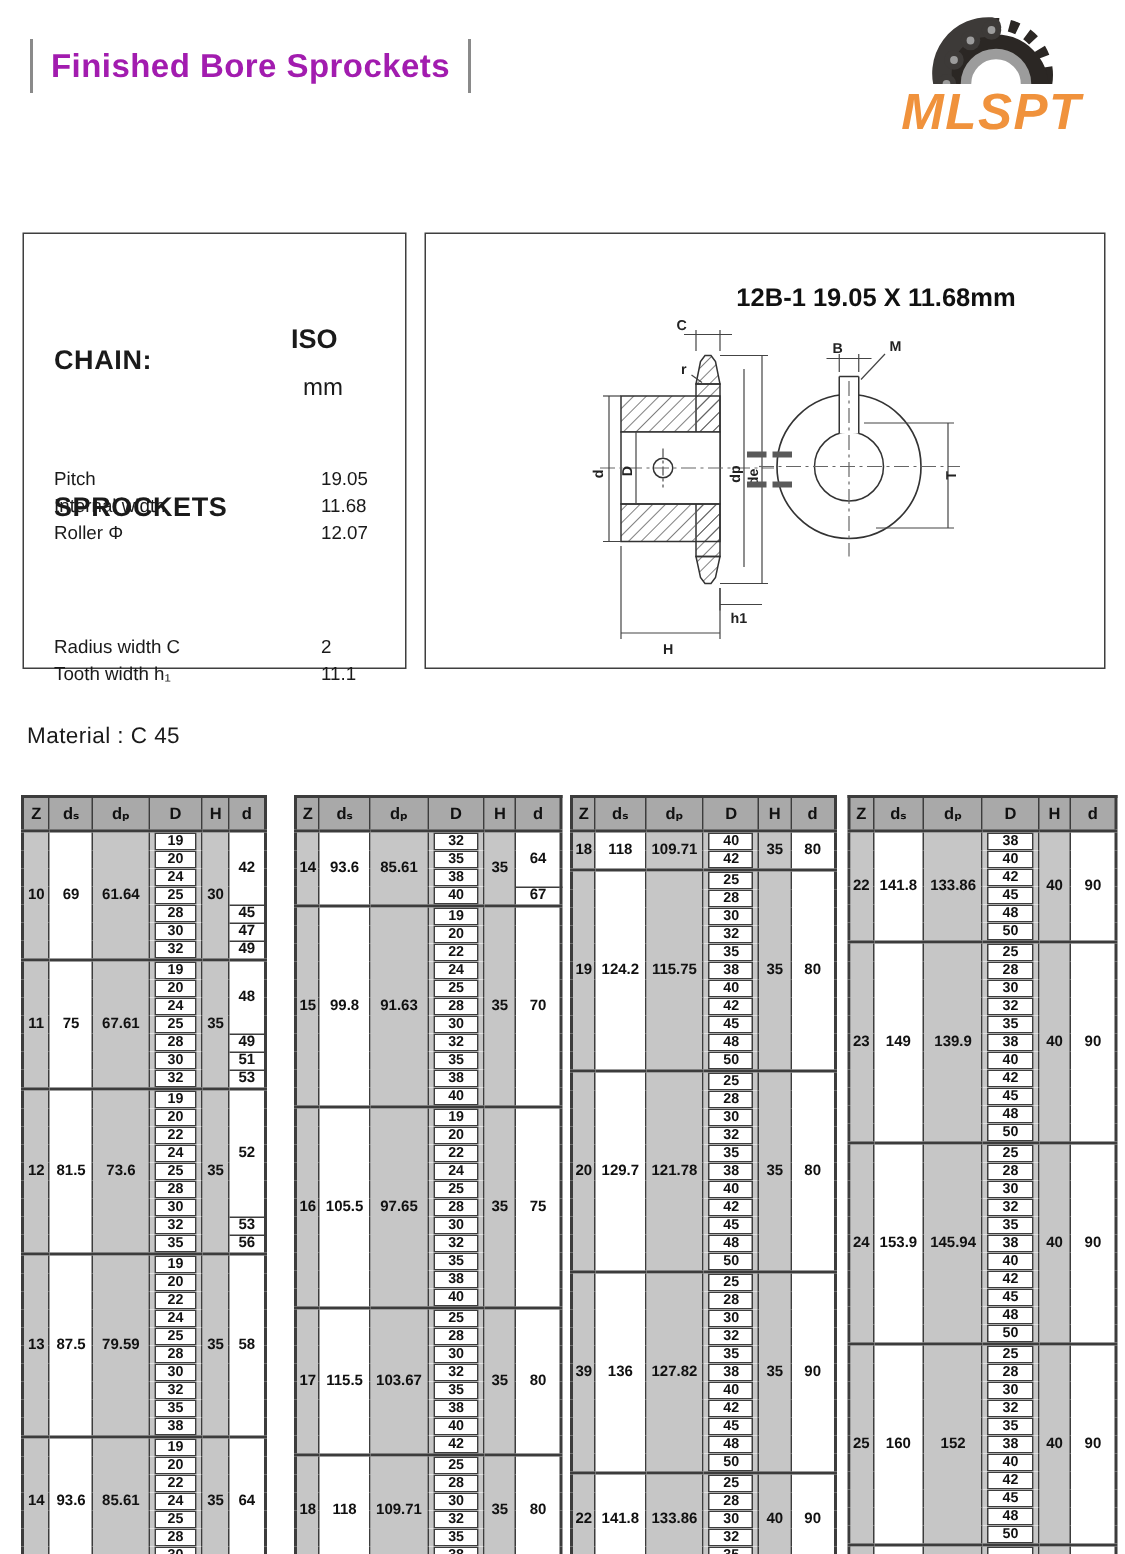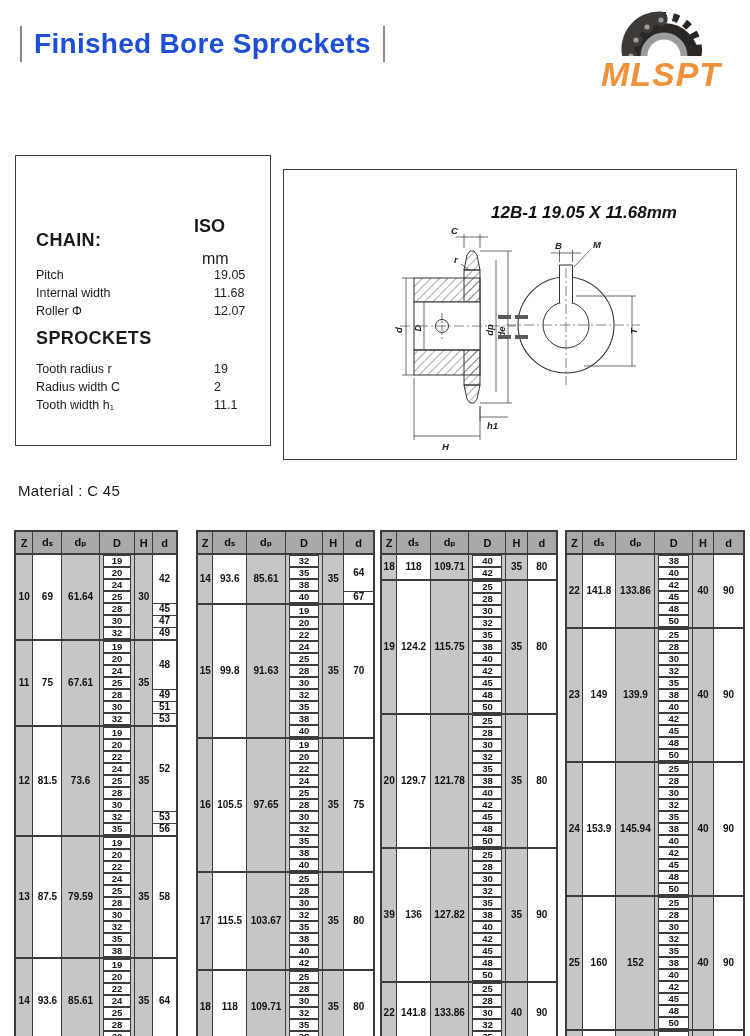--- a/index.html
+++ b/index.html
@@ -4,31 +4,31 @@
 <style>
   html,body{margin:0;padding:0;}
   body{
     width:750px;height:1036px;position:relative;background:#fff;
     font-family:"Liberation Sans","DejaVu Sans",sans-serif;color:#1a1a1a;
     overflow:hidden;
   }
   
   .title-block{position:absolute;left:20px;top:26px;display:flex;align-items:center;gap:12px;}
   .title-bar{width:2px;height:36px;background:#8a8a8a;}
-  .page-title{font-size:28px;font-weight:bold;letter-spacing:.3px;color:#1d4ed8;white-space:nowrap;}
+  .page-title{font-size:22px;font-weight:bold;letter-spacing:.3px;color:#a21caf;white-space:nowrap;}
   .logo-wrap{position:absolute;left:586px;top:8px;width:150px;height:86px;}
   
   .spec-box{position:absolute;left:15px;top:155px;width:254px;height:289px;border:1.6px solid #3f3f3f;}
   .spec-size{position:absolute;left:20px;top:22px;font-size:24px;font-weight:bold;letter-spacing:1px;}
   .spec-h{position:absolute;left:20px;font-size:18px;font-weight:bold;letter-spacing:.4px;}
   .spec-iso{position:absolute;left:178px;font-size:18px;font-weight:bold;}
   .spec-mm{position:absolute;left:186px;font-size:16px;}
-  .spec-row{position:absolute;left:20px;right:10px;font-size:12.5px;}
+  .spec-row{position:absolute;left:20px;right:10px;font-size:12.5px;margin-top:44px;}
   .spec-row .v{position:absolute;left:178px;text-align:center;}
-  .draw-box{position:absolute;left:283px;top:169px;width:452px;height:289px;border:1.6px solid #3f3f3f;font-style:italic;}
+  .draw-box{position:absolute;left:283px;top:155px;width:452px;height:289px;border:1.6px solid #3f3f3f;}
   
   .material{position:absolute;left:18px;top:482px;font-size:15px;font-weight:normal;letter-spacing:.3px;}
   
   .tbl{position:absolute;top:530px;}
   table.sprk{border-collapse:collapse;table-layout:fixed;border:2px solid #3c3c3c;width:100%;}
   table.sprk th{
     background:#a9a9a9;border-left:1.5px solid #3c3c3c;border-bottom:2px solid #3c3c3c;
     height:21px;font-size:11px;font-weight:bold;text-align:center;padding:0;color:#111;
   }
   table.sprk td{
@@ -96,24 +96,20 @@
   </div>
   <div class="spec-row" style="top:130px">
     <span>Internal width</span>
     <span class="v">11.68</span>
   </div>
   <div class="spec-row" style="top:148px">
     <span>Roller Φ</span>
     <span class="v">12.07</span>
   </div>
   <div class="spec-h" style="top:172px">SPROCKETS</div>
-  <div class="spec-row" style="top:206px">
-    <span>Tooth radius r</span>
-    <span class="v">19</span>
-  </div>
   <div class="spec-row" style="top:224px">
     <span>Radius width C</span>
     <span class="v">2</span>
   </div>
   <div class="spec-row" style="top:242px">
     <span>Tooth width h₁</span>
     <span class="v">11.1</span>
   </div>
 </div>
 

